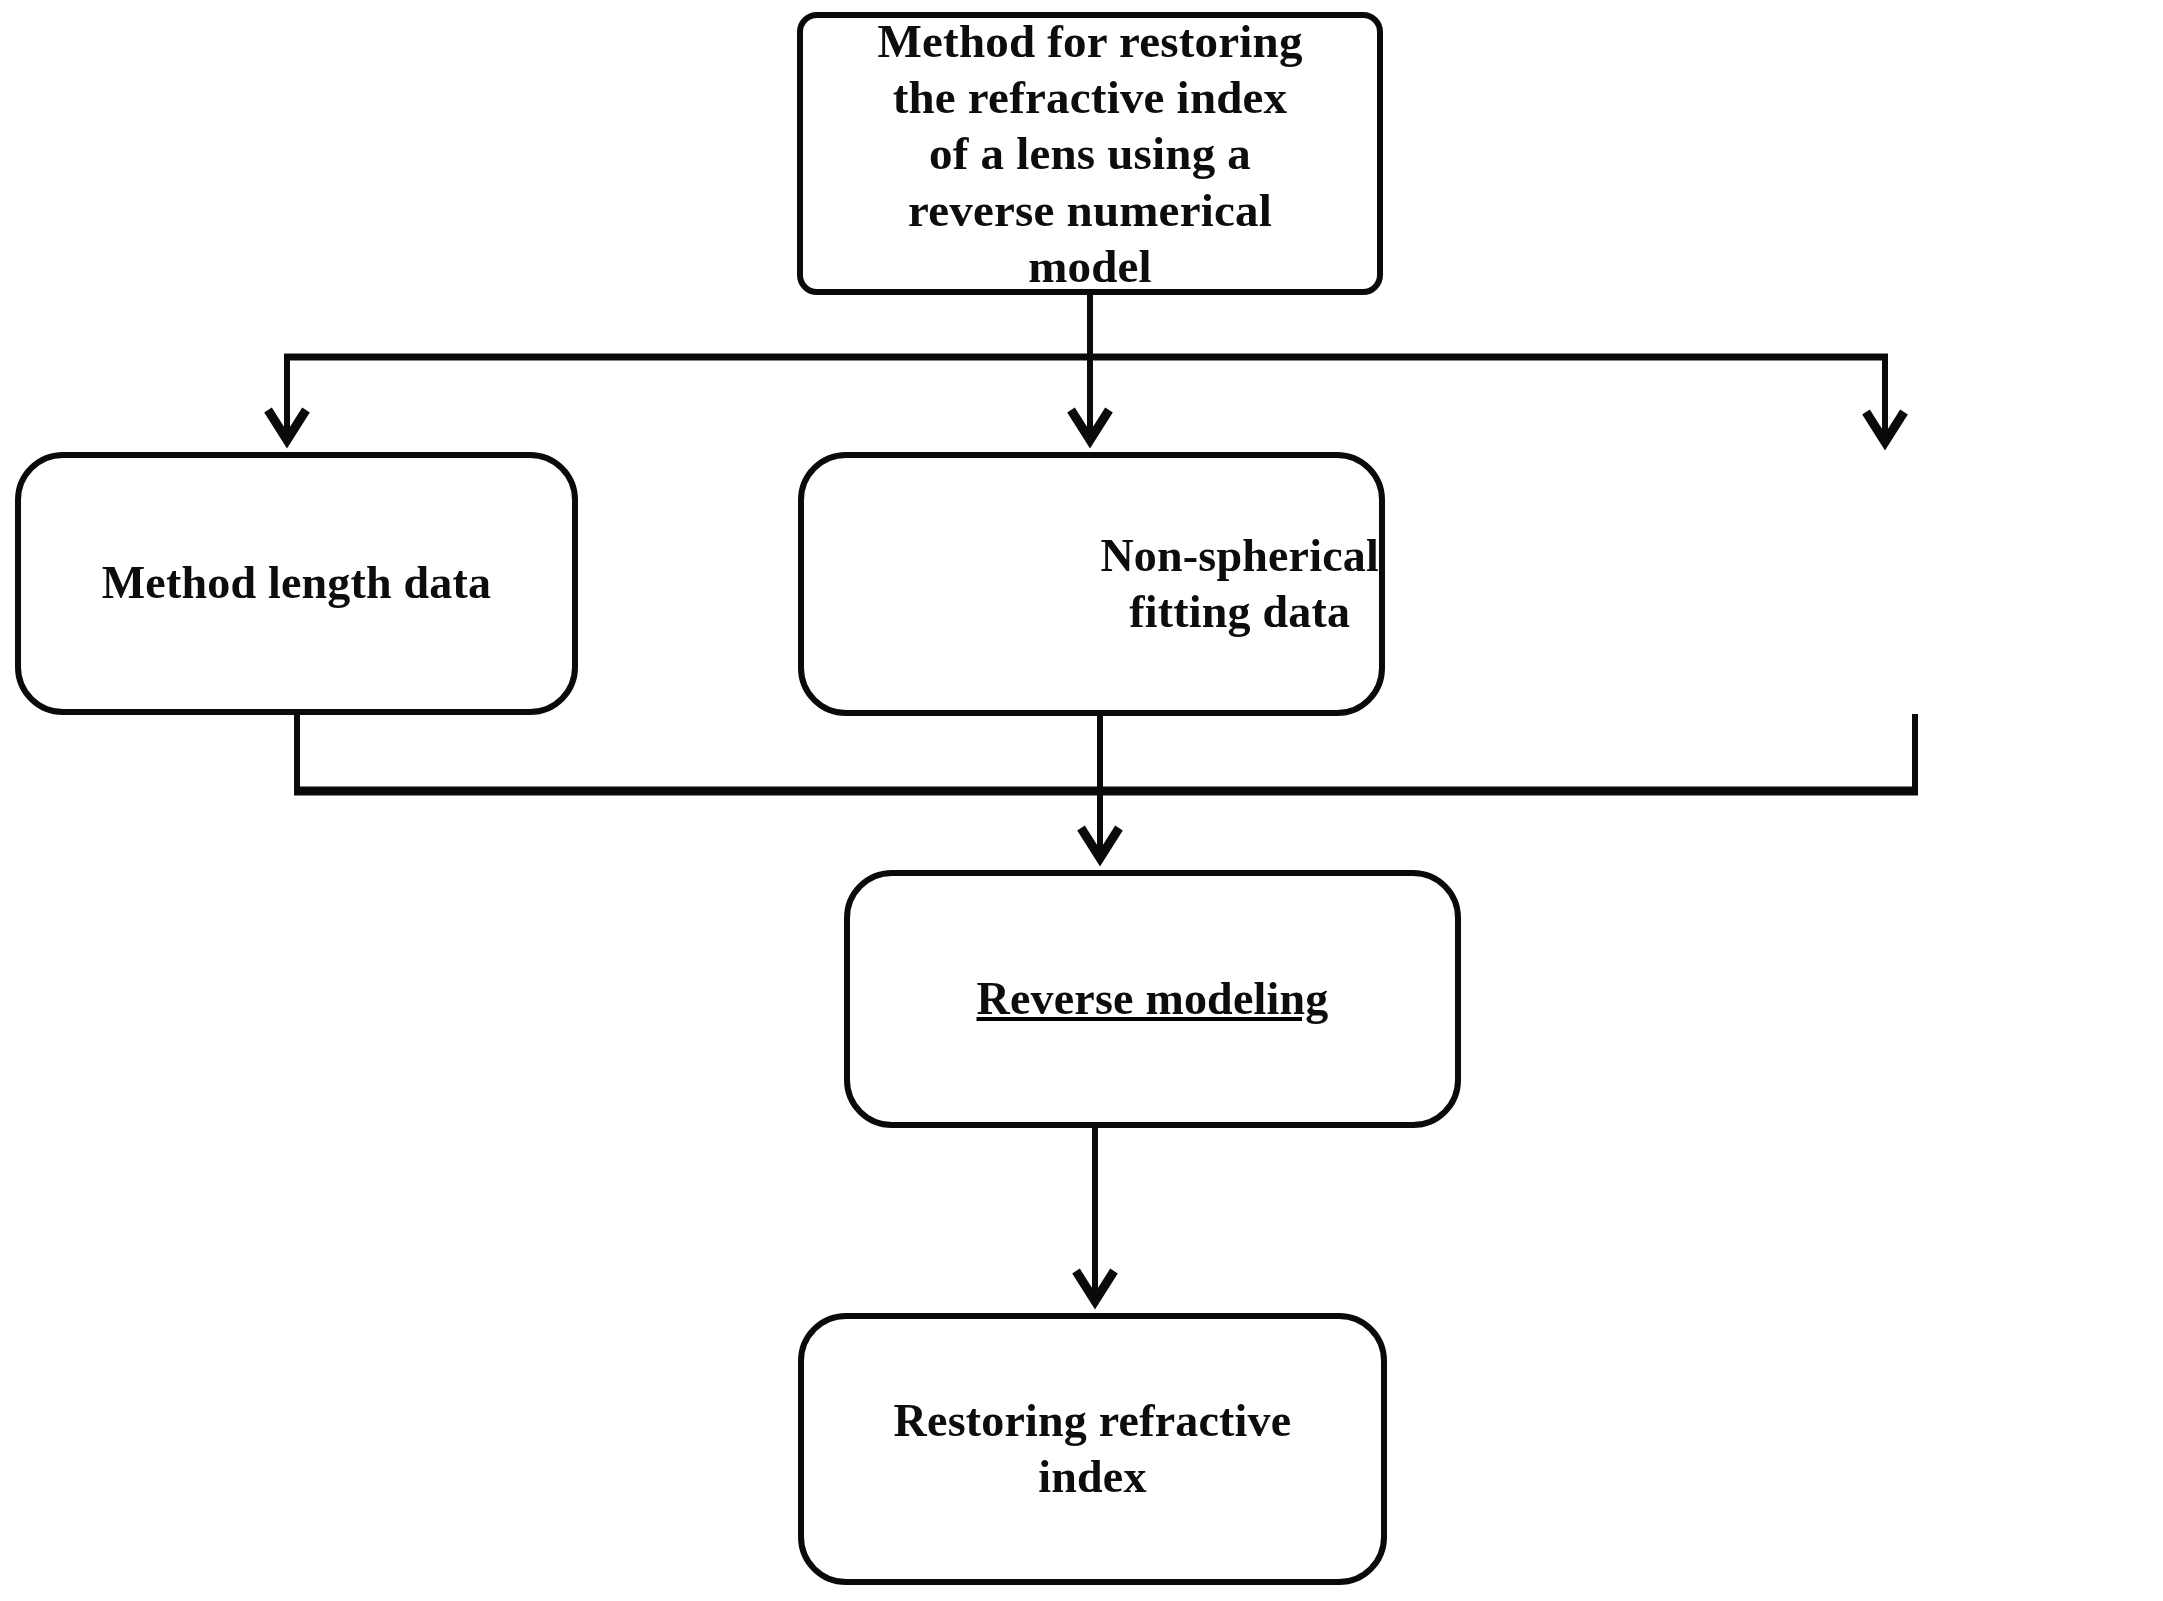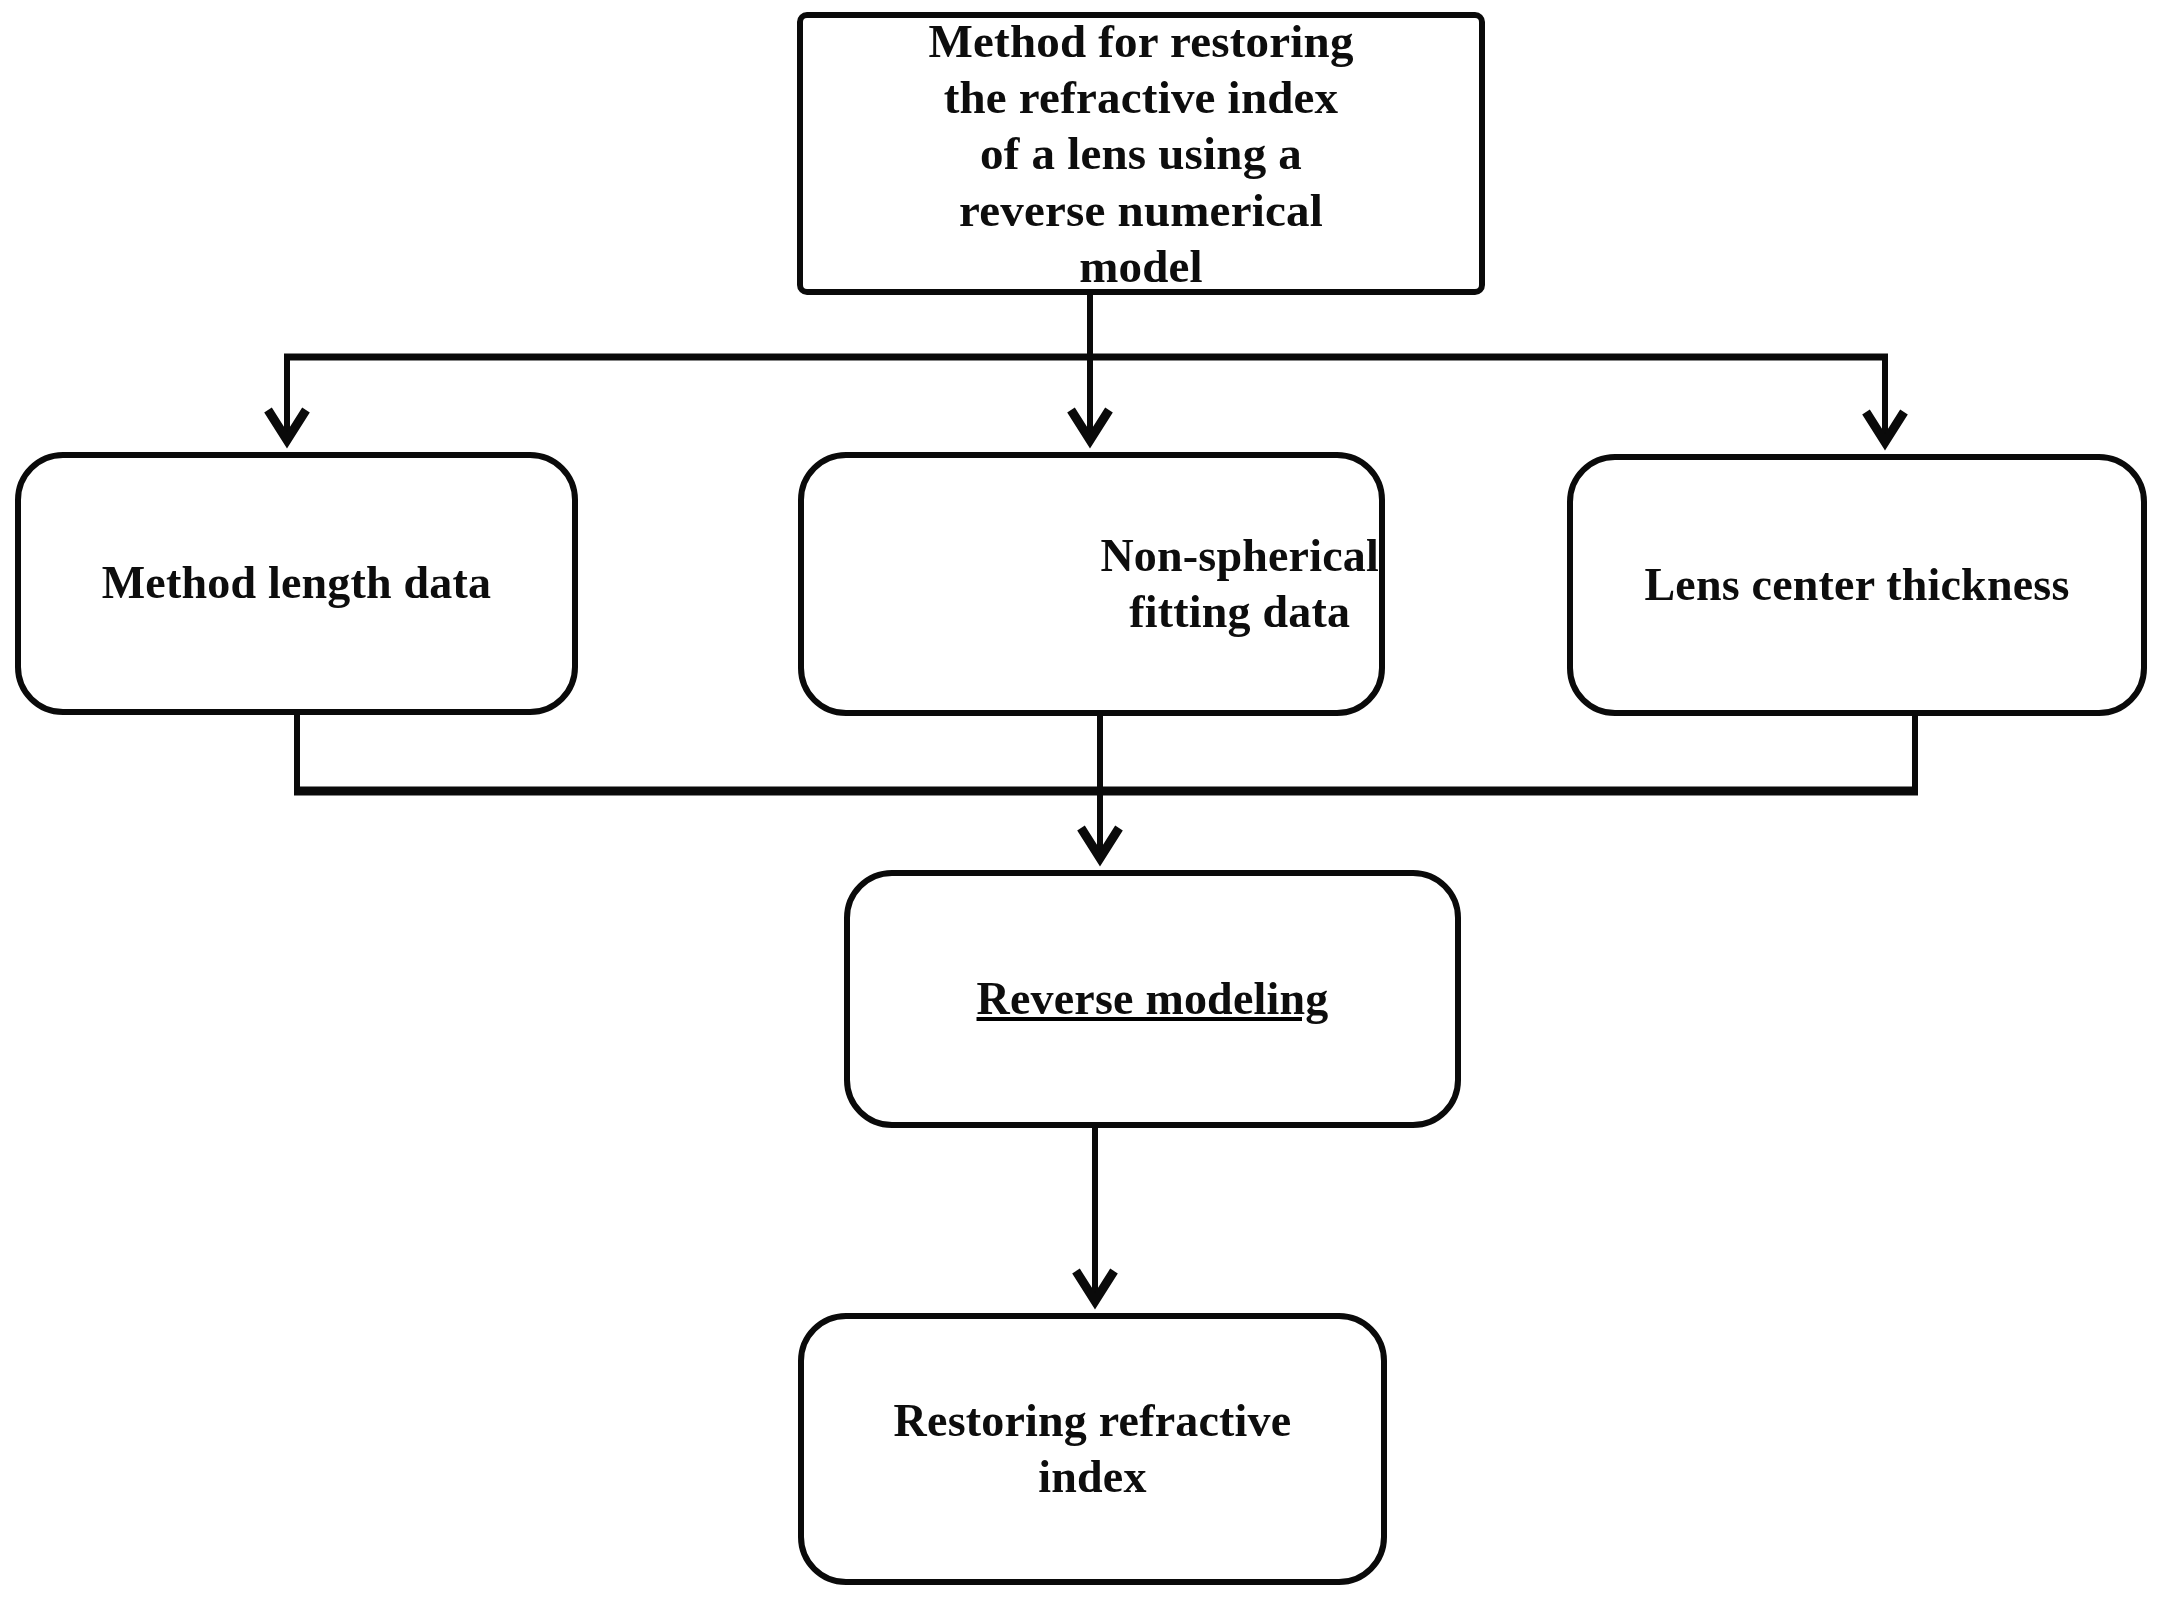--- a/index.html
+++ b/index.html
@@ -35,21 +35,21 @@
   }
   .node-label {
     display: block;
     white-space: pre-line;
     font-weight: 700;
     color: #0d0d0d;
     font-size: 46px;
     line-height: 1.22;
     letter-spacing: 0.2px;
   }
-  .node.title { left: 797px; top: 12px;  width: 688px; height: 283px; border-radius: 10px; }
+  .node.title { left: 797px; top: 12px;  width: 586px; height: 283px; border-radius: 20px; }
   .node.title .node-label { font-size: 47px; line-height: 1.2; }
   .node.focal        { left: 15px;   top: 452px;  width: 563px; height: 263px; }
   .node.nonspherical { left: 798px;  top: 452px;  width: 587px; height: 264px; justify-content: flex-end; }
   .node.thickness    { left: 1567px; top: 454px;  width: 580px; height: 262px; }
   .node.reverse      { left: 844px;  top: 870px;  width: 617px; height: 258px; text-decoration: underline; }
   .node.restore      { left: 798px;  top: 1313px; width: 589px; height: 272px; }
 </style>
 </head>
 <body>
 
@@ -90,23 +90,20 @@
 
   <div class="node focal">
     <span class="node-label">Method length data</span>
   </div>
 
   <div class="node nonspherical">
     <span class="node-label">Non-spherical
 fitting data</span>
   </div>
 
-  <div class="node thickness">
-    <span class="node-label">Lens center thickness</span>
-  </div>
 
   <div class="node reverse">
     <span class="node-label">Reverse modeling</span>
   </div>
 
   <div class="node restore">
     <span class="node-label">Restoring refractive
 index</span>
   </div>
 

